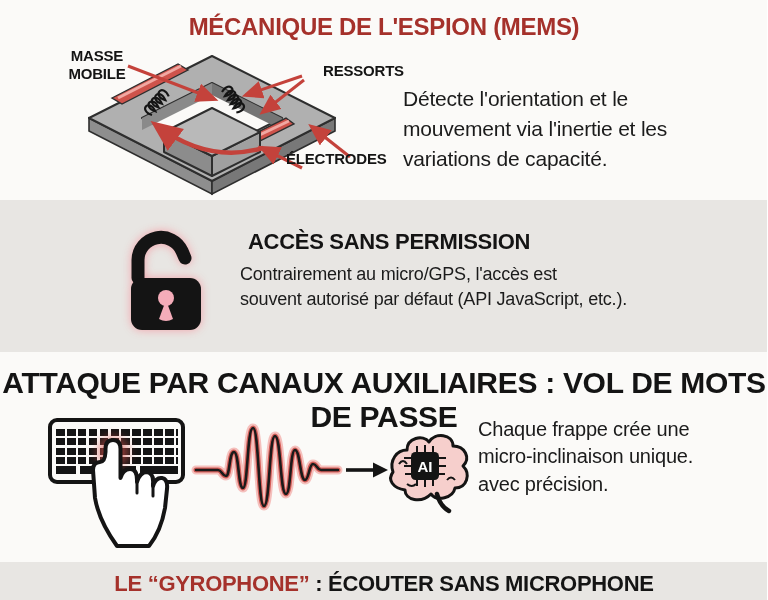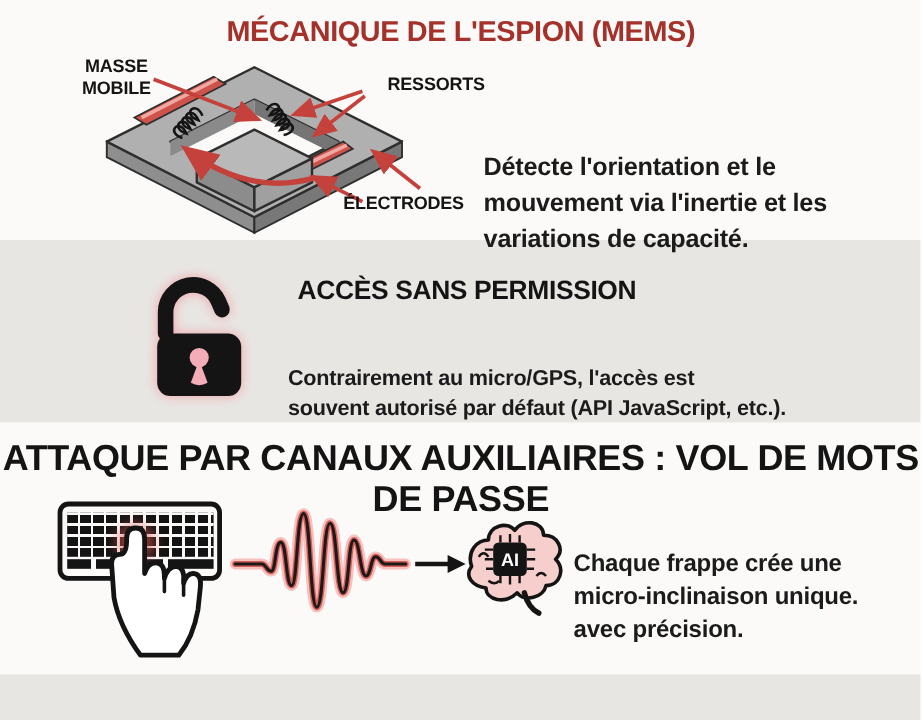--- a/index.html
+++ b/index.html
@@ -8,26 +8,26 @@
     background:#FBFAF8;color:#161616;
     font-family:"Liberation Sans","DejaVu Sans",sans-serif;
     -webkit-font-smoothing:antialiased;
   }
   .abs{position:absolute;}
   .band{position:absolute;left:0;width:768px;background:#E8E6E3;}
   .h-red{color:#A5312B;font-weight:700;letter-spacing:-.3px;}
   .h-blk{color:#141414;font-weight:700;letter-spacing:-.3px;}
   .center{text-align:center;width:768px;left:0;}
   .lbl{font-size:15px;font-weight:700;line-height:18px;color:#141414;letter-spacing:-.2px;}
-  .body-txt{font-weight:700;color:#1b1b1b;letter-spacing:-.2px;margin-top:41px;}
+  .body-txt{font-weight:400;color:#1b1b1b;letter-spacing:-.2px;}
   #s1-title{top:13px;font-size:24px;}
   #s1-desc{left:403px;top:84px;font-size:21px;line-height:30px;}
   #lbl-masse{left:58px;top:47px;width:78px;text-align:center;}
   #lbl-ressorts{left:302px;top:62px;margin-left:21px;}
-  #lbl-electrodes{left:286px;top:161px;text-align:right;}
+  #lbl-electrodes{left:286px;top:150px;text-align:right;}
   #s2-title{left:248px;top:229px;font-size:22px;text-align:right;}
   #s2-body{left:240px;top:262px;font-size:18px;line-height:24.5px;}
   #s3-title{top:366px;font-size:30px;}
   #s3-body{left:478px;top:416px;font-size:20px;line-height:27.4px;}
   #s4-title{top:571px;font-size:22px;}
   #lock-svg{left:123px;top:226px;filter:drop-shadow(0 0 5px rgba(244,150,160,.85));}
   #kb-keys{
     left:56px;top:427px;width:122px;height:37px;
     background-image:
       repeating-linear-gradient(0deg, rgba(0,0,0,0) 0 7px, #FBFAF8 7px 9.4px),
@@ -187,14 +187,17 @@
       <text x="425" y="472" font-size="15" font-weight="700" fill="#FFFFFF" text-anchor="middle">AI</text>
     </g>
   </svg>
 
   <div id="s3-body" class="abs body-txt">
     <div>Chaque frappe crée une</div>
     <div>micro-inclinaison unique.</div>
     <div>avec précision.</div>
   </div>
 
+  <div id="s4-title" class="abs center">
+    <span class="h-red">LE “GYROPHONE”</span><span class="h-blk"> : ÉCOUTER SANS MICROPHONE</span>
+  </div>
 
 </div>
 
 </body></html>

